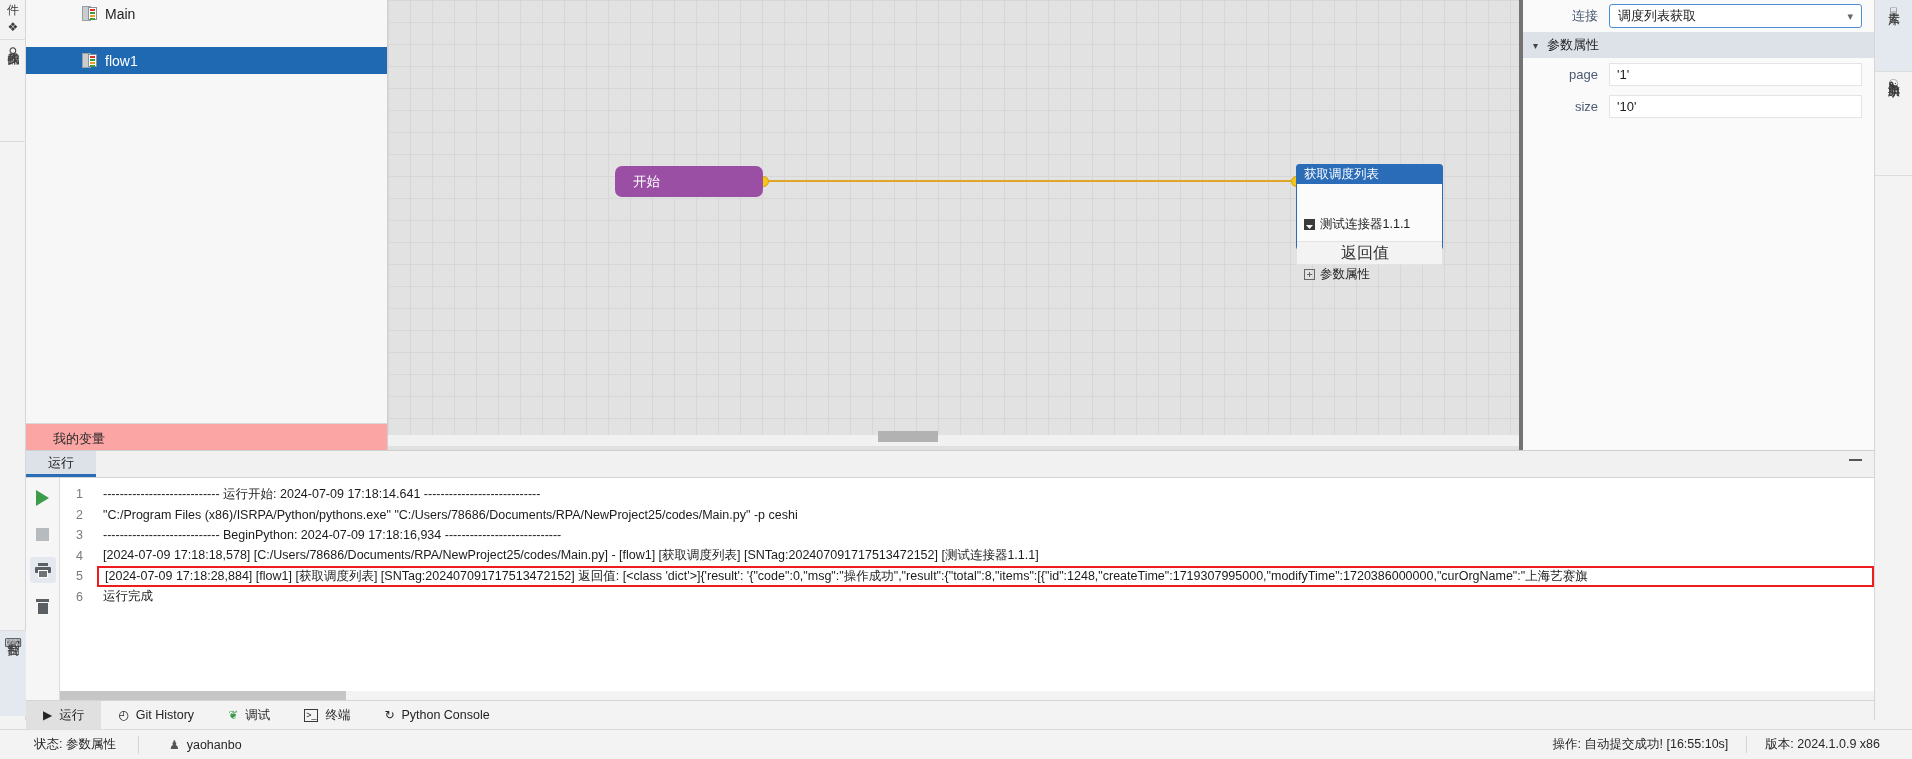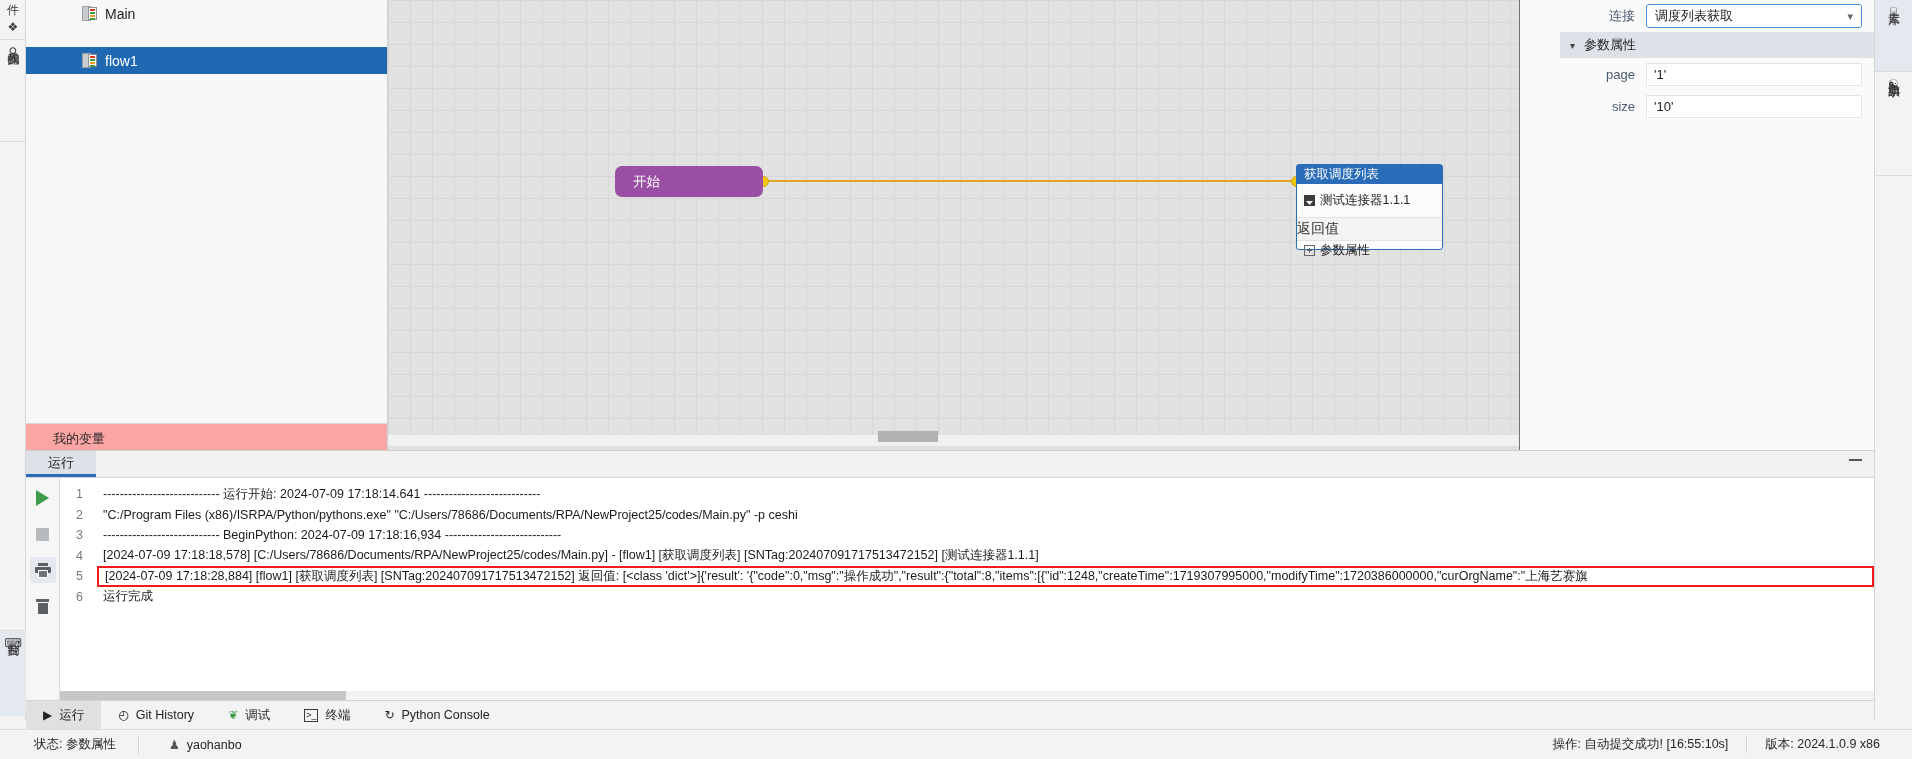--- a/index.html
+++ b/index.html
@@ -104,24 +104,25 @@
     background: #fbfbfb; border: 1.5px solid #2b6cb8; border-radius: 3px;
   }
   .node-action .nhead {
     height: 19px; background: #2b6cb8; color: #fff; font-size: 12.5px;
     display: flex; align-items: center; padding-left: 7px;
   }
   .node-action .nrow-conn {
     height: 34px; display: flex; align-items: center; gap: 5px;
     padding-left: 7px; font-size: 12.5px; color: #222;
     border-bottom: 1px solid #e3e3e3;
+    margin-top: 24px;
   }
   .node-action .nrow-ret {
-    height: 23px; display: flex; align-items: center; justify-content: flex-start;
-    padding-right: 9px; font-size: 14px; color: #333;
+    height: 23px; display: flex; align-items: center; justify-content: center;
+    padding-right: 9px; font-size: 16px; color: #333;
     background: #f3f3f3; border-bottom: 1px solid #e3e3e3;
   }
   .node-action .nrow-param {
     height: 19px; display: flex; align-items: center; gap: 5px;
     padding-left: 7px; font-size: 12.5px; color: #222;
   }
   .flagicon {
     width: 11px; height: 11px; border: 1.6px solid #3a3a3a;
     background: #3a3a3a; position: relative; flex: none;
   }
@@ -145,21 +146,21 @@
   .dot {
     position: absolute; width: 11px; height: 11px; border-radius: 50%;
     background: #f5c518; border: 1px solid #d8a400;
   }
   .dot.left-dot { left: 370px; top: 176px; }
   .dot.right-dot { left: 903px; top: 176px; }
 
   
   .props {
     position: absolute; left: 1519px; top: 0; width: 355px; height: 450px;
-    background: #fafafa; border-left: 1px solid #737373; padding-left: 40px;
+    background: #fafafa; border-left: 4px solid #737373;
   }
   .prop-conn-row {
     height: 32px; display: flex; align-items: center; padding: 0 12px 0 0;
   }
   .prop-label {
     width: 86px; text-align: right; padding-right: 11px;
     font-size: 13px; color: #4a5a72;
   }
   .select-box {
     flex: 1; height: 24px; background: #fff; border: 1.5px solid #4a90d9;

